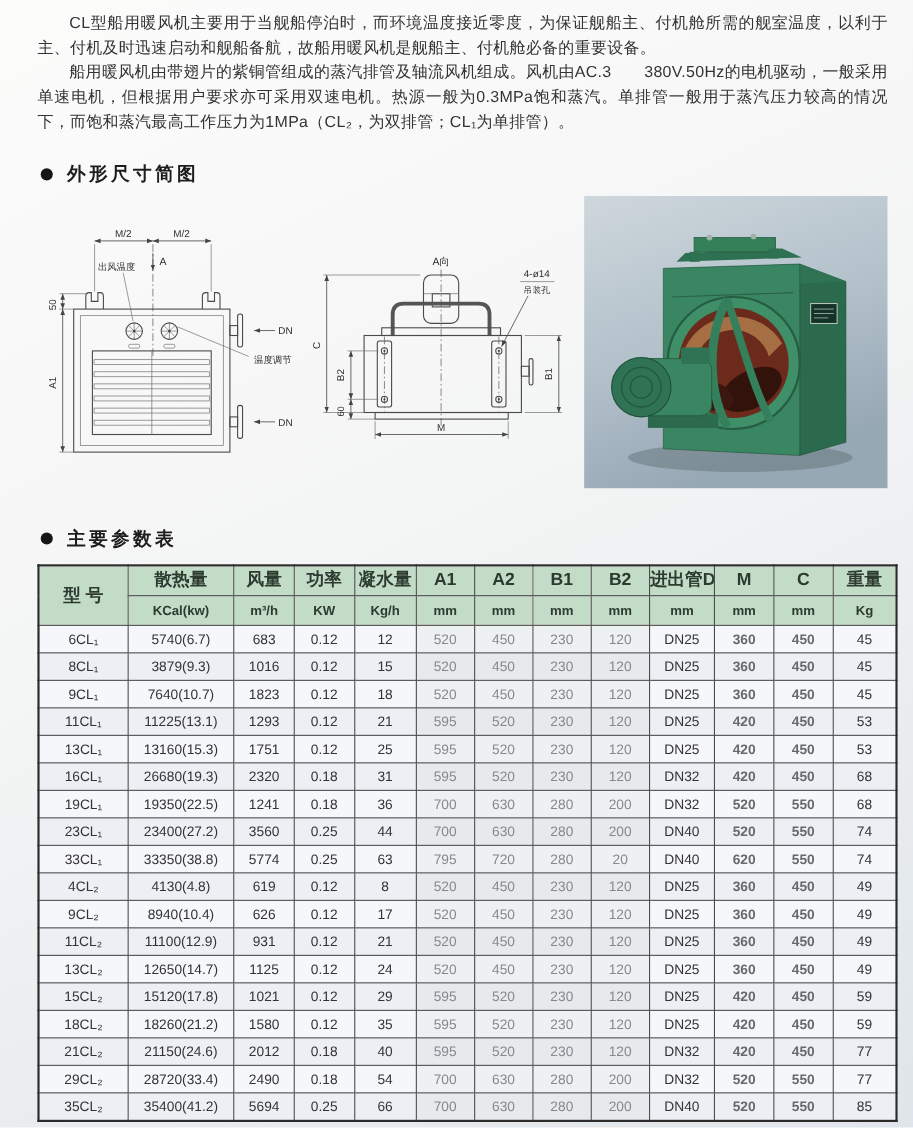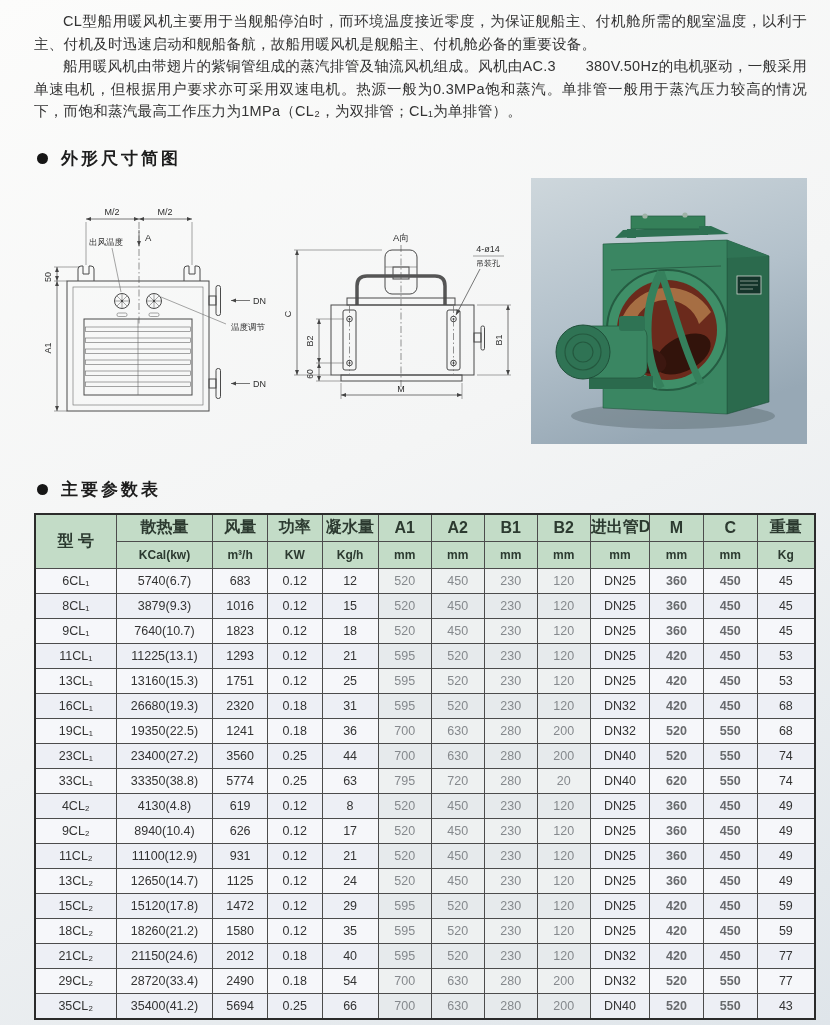--- a/index.html
+++ b/index.html
@@ -481,21 +481,21 @@
           <td class="c-dim">230</td>
           <td class="c-dim">120</td>
           <td class="c-dn">DN25</td>
           <td class="c-mc">360</td>
           <td class="c-mc">450</td>
           <td class="c-weight">49</td>
         </tr>
         <tr>
           <td class="c-model">15CL₂</td>
           <td class="c-heat">15120(17.8)</td>
-          <td class="c-air">1472</td>
+          <td class="c-air">1021</td>
           <td class="c-power">0.12</td>
           <td class="c-cond">29</td>
           <td class="c-dim">595</td>
           <td class="c-dim">520</td>
           <td class="c-dim">230</td>
           <td class="c-dim">120</td>
           <td class="c-dn">DN25</td>
           <td class="c-mc">420</td>
           <td class="c-mc">450</td>
           <td class="c-weight">59</td>
@@ -551,18 +551,18 @@
           <td class="c-air">5694</td>
           <td class="c-power">0.25</td>
           <td class="c-cond">66</td>
           <td class="c-dim">700</td>
           <td class="c-dim">630</td>
           <td class="c-dim">280</td>
           <td class="c-dim">200</td>
           <td class="c-dn">DN40</td>
           <td class="c-mc">520</td>
           <td class="c-mc">550</td>
-          <td class="c-weight">43</td>
+          <td class="c-weight">85</td>
         </tr>
       </tbody>
   </table>
 
 </div>
 
 </body></html>

